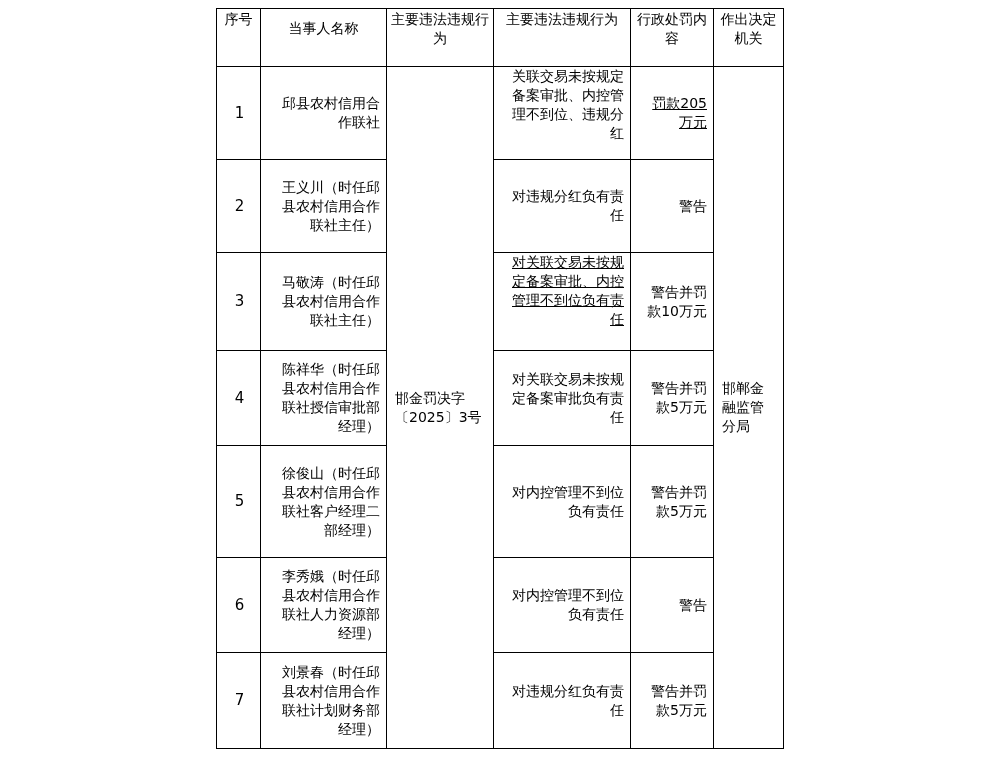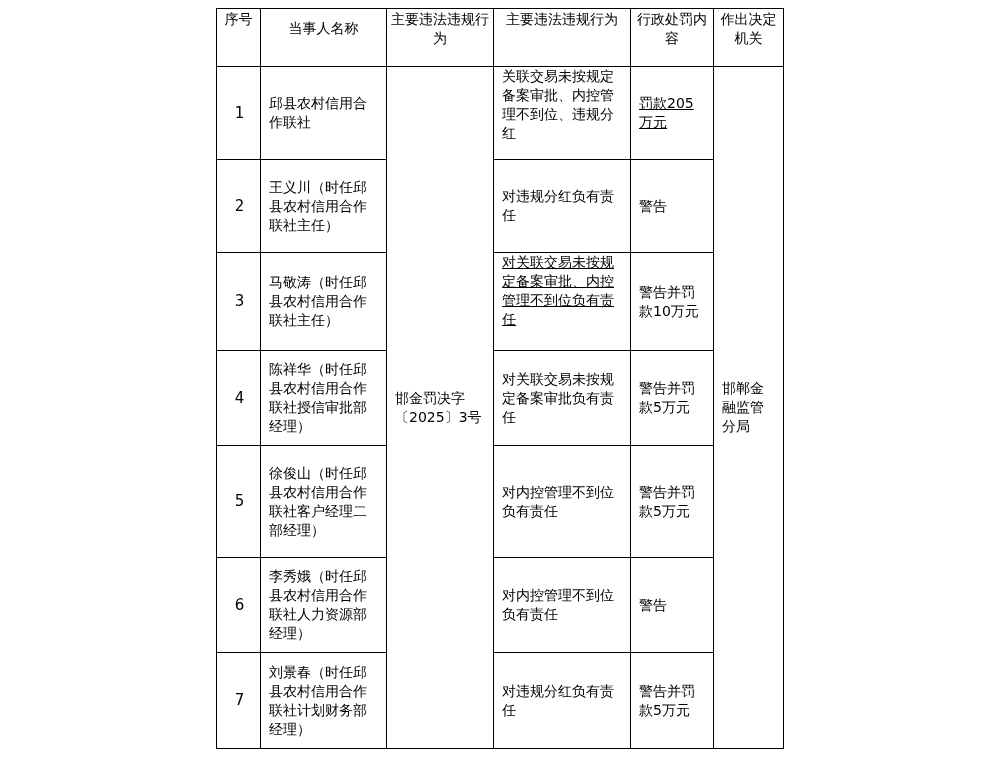--- a/index.html
+++ b/index.html
@@ -40,21 +40,21 @@
       padding-right: 4px;
     }
     col.c-no { width: 44px; }
     col.c-party { width: 126px; }
     col.c-doc { width: 107px; }
     col.c-viol { width: 137px; }
     col.c-pen { width: 83px; }
     col.c-org { width: 70px; }
     tr.header-row { height: 58px; }
     td.cell-no { text-align: center; padding: 0; font-size: 15px; }
-    td.cell-text { text-align: left; }
+    td.cell-text { text-align: right; }
     td.cell-party { vertical-align: top; padding-top: 0; }
     td.cell-doc, td.cell-org { text-align: left; }
     tr.r1 { height: 93px; }
     tr.r2 { height: 93px; }
     tr.r3 { height: 98px; }
     tr.r4 { height: 95px; }
     tr.r5 { height: 112px; }
     tr.r6 { height: 95px; }
     tr.r7 { height: 96px; }
     td.cell-party.first { vertical-align: middle; }

